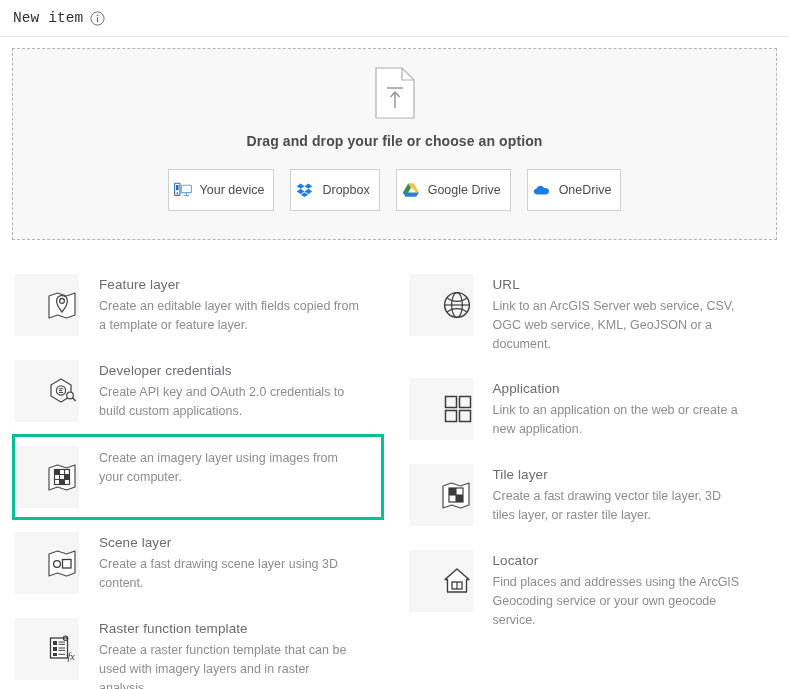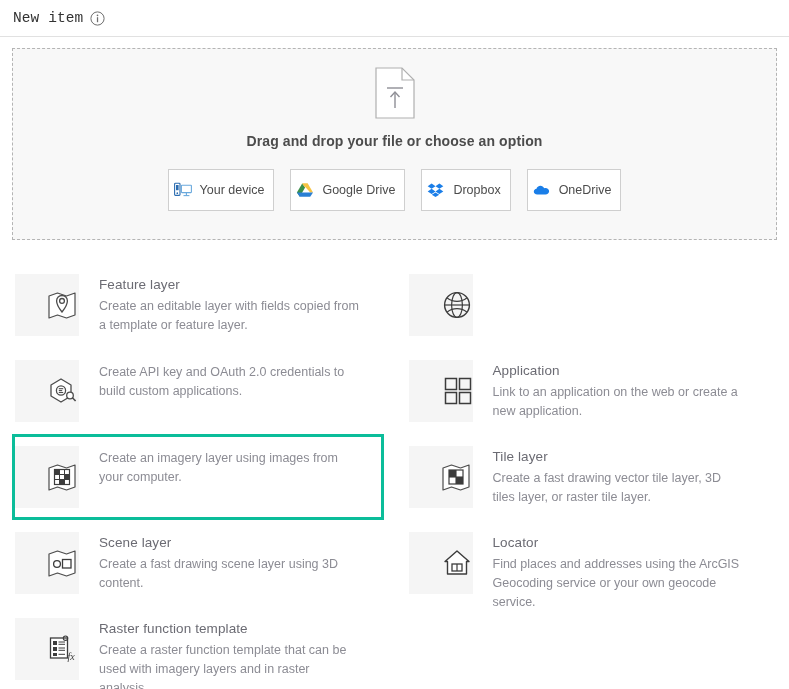--- a/index.html
+++ b/index.html
@@ -185,45 +185,45 @@
             <line x1="9.5" y1="13.6" x2="15.4" y2="13.6" stroke="#6aa9dd" stroke-width="1.1"></line>
             <line x1="12.4" y1="10.6" x2="12.4" y2="13.6" stroke="#6aa9dd" stroke-width="1.1"></line>
           </svg>
         </span>
         <span>Your device</span>
       </button>
 
       <button class="source-btn">
         <span class="btn-icon">
           <svg width="18" height="16" viewBox="0 0 18 16">
-            <path d="M6.2 1.4 L11.8 1.4 L17 10.6 L14.2 10.6 Z" fill="#f6c343"></path>
-            <path d="M6.2 1.4 L0.9 10.6 L3.8 14.8 L9.1 5.6 Z" fill="#3a8f4a"></path>
-            <path d="M0.9 10.6 L17 10.6 L14.2 14.8 L3.8 14.8 Z" fill="#2a7fd4"></path>
-            <path d="M6.2 1.4 L11.8 1.4 L9.1 5.6 Z" fill="#f6c343"></path>
-          </svg>
-        </span>
-        <span>Google Drive</span>
-      </button>
-
-      <button class="source-btn">
-        <span class="btn-icon">
-          <svg width="18" height="16" viewBox="0 0 18 16">
             <path d="M4.6 1.6 L0.7 4.2 L4.6 6.8 L8.5 4.2 Z" fill="#1a7ee8"></path>
             <path d="M12.4 1.6 L8.5 4.2 L12.4 6.8 L16.3 4.2 Z" fill="#1a7ee8"></path>
             <path d="M0.7 9.4 L4.6 6.8 L8.5 9.4 L4.6 12 Z" fill="#1a7ee8"></path>
             <path d="M16.3 9.4 L12.4 6.8 L8.5 9.4 L12.4 12 Z" fill="#1a7ee8"></path>
             <path d="M4.8 12.8 L8.5 10.4 L12.2 12.8 L8.5 15.1 Z" fill="#1a7ee8"></path>
           </svg>
         </span>
         <span>Dropbox</span>
       </button>
 
       <button class="source-btn">
         <span class="btn-icon">
           <svg width="18" height="16" viewBox="0 0 18 16">
+            <path d="M6.2 1.4 L11.8 1.4 L17 10.6 L14.2 10.6 Z" fill="#f6c343"></path>
+            <path d="M6.2 1.4 L0.9 10.6 L3.8 14.8 L9.1 5.6 Z" fill="#3a8f4a"></path>
+            <path d="M0.9 10.6 L17 10.6 L14.2 14.8 L3.8 14.8 Z" fill="#2a7fd4"></path>
+            <path d="M6.2 1.4 L11.8 1.4 L9.1 5.6 Z" fill="#f6c343"></path>
+          </svg>
+        </span>
+        <span>Google Drive</span>
+      </button>
+
+      <button class="source-btn">
+        <span class="btn-icon">
+          <svg width="18" height="16" viewBox="0 0 18 16">
             <path d="M4.3 12.6 C2 12.6 0.8 11.2 0.8 9.6 C0.8 8.1 2 6.9 3.5 6.8 C3.9 5 5.5 3.7 7.4 3.7 C9.1 3.7 10.6 4.8 11.1 6.3 C11.5 6.1 12 6 12.5 6 C14.5 6 16.1 7.5 16.1 9.3 C16.1 11.1 14.5 12.6 12.5 12.6 Z" fill="#1a7ee8"></path>
           </svg>
         </span>
         <span>OneDrive</span>
       </button>
 
     </div>
   </div>
 </div>
 
@@ -251,20 +251,21 @@
           <path d="M14 4 L24 10 L24 21 L14 27 L4 21 L4 10 Z" fill="#ffffff" stroke="#4c4c4c" stroke-width="1.3" stroke-linejoin="round"></path>
           <circle cx="14" cy="15.5" r="4.6" fill="none" stroke="#4c4c4c" stroke-width="1.3"></circle>
           <line x1="11.8" y1="13.7" x2="16.2" y2="13.7" stroke="#4c4c4c" stroke-width="1.1"></line>
           <line x1="11.8" y1="15.6" x2="15.2" y2="15.6" stroke="#4c4c4c" stroke-width="1.1"></line>
           <line x1="11.8" y1="17.5" x2="16.2" y2="17.5" stroke="#4c4c4c" stroke-width="1.1"></line>
           <circle cx="23" cy="20.5" r="3.3" fill="#ffffff" stroke="#4c4c4c" stroke-width="1.3"></circle>
           <line x1="25.4" y1="22.8" x2="28.6" y2="26" stroke="#4c4c4c" stroke-width="1.6"></line>
         </svg>
       </div>
       <div class="item-text">
+        <div class="item-title">Developer credentials</div>
         <div class="item-desc">Create API key and OAuth 2.0 credentials to build custom applications.</div>
       </div>
     </div>
 
     <div class="item-card selected">
       <div class="item-icon-box">
         <svg width="34" height="32" viewBox="0 0 34 32">
           <path d="M4 7 L12.5 4 L21.5 7 L30 4 L30 26 L21.5 29 L12.5 26 L4 29 Z" fill="#ffffff" stroke="#4c4c4c" stroke-width="1.2" stroke-linejoin="round"></path>
           <rect x="9.5" y="8.5" width="15" height="15" fill="#ffffff" stroke="#3c3c3c" stroke-width="1.2"></rect>
           <line x1="14.5" y1="8.5" x2="14.5" y2="23.5" stroke="#3c3c3c" stroke-width="1"></line>
@@ -324,20 +325,24 @@
     <div class="item-card">
       <div class="item-icon-box">
         <svg width="32" height="32" viewBox="0 0 32 32">
           <circle cx="16" cy="16" r="12.4" fill="none" stroke="#3c3c3c" stroke-width="1.4"></circle>
           <ellipse cx="16" cy="16" rx="5.4" ry="12.4" fill="none" stroke="#3c3c3c" stroke-width="1.2"></ellipse>
           <line x1="3.6" y1="16" x2="28.4" y2="16" stroke="#3c3c3c" stroke-width="1.2"></line>
           <path d="M6.2 9 A 16 16 0 0 0 25.8 9" fill="none" stroke="#3c3c3c" stroke-width="1.2"></path>
           <path d="M6.2 23 A 16 16 0 0 1 25.8 23" fill="none" stroke="#3c3c3c" stroke-width="1.2"></path>
         </svg>
       </div>
+      <div class="item-text">
+        <div class="item-title">URL</div>
+        <div class="item-desc">Link to an ArcGIS Server web service, CSV, OGC web service, KML, GeoJSON or a document.</div>
+      </div>
     </div>
 
     <div class="item-card">
       <div class="item-icon-box">
         <svg width="30" height="30" viewBox="0 0 30 30">
           <rect x="2.5" y="2.5" width="11" height="11" fill="none" stroke="#3c3c3c" stroke-width="1.5"></rect>
           <rect x="16.5" y="2.5" width="11" height="11" fill="none" stroke="#3c3c3c" stroke-width="1.5"></rect>
           <rect x="2.5" y="16.5" width="11" height="11" fill="none" stroke="#3c3c3c" stroke-width="1.5"></rect>
           <rect x="16.5" y="16.5" width="11" height="11" fill="none" stroke="#3c3c3c" stroke-width="1.5"></rect>
         </svg>

